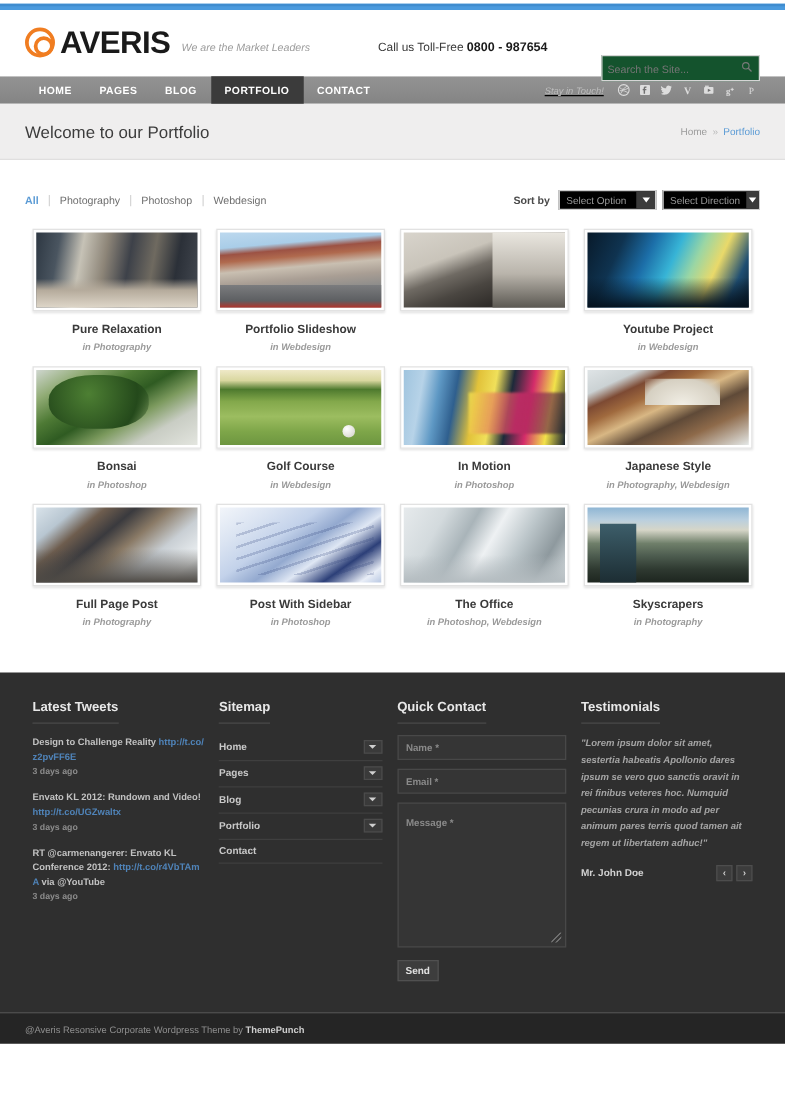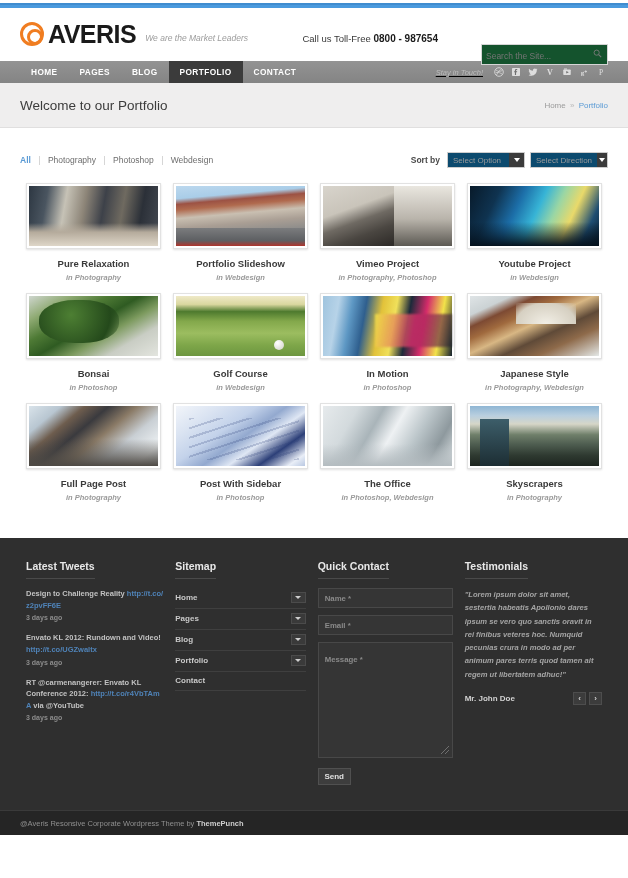--- a/index.html
+++ b/index.html
@@ -55,21 +55,21 @@
   
   .filters { margin-top:23px; }
   .filters .wrap { display:flex; align-items:center; height:18px; }
   .filterlist { display:flex; align-items:center; font-size:8.5px; }
   .filterlist a { color:#6d6d6d; text-decoration:none; padding:0 8px; }
   .filterlist a:first-child { padding-left:0; }
   .filterlist a.sel { color:#5b9bd5; font-weight:bold; }
   .filterlist .bar { width:1px; height:9px; background:#d6d6d6; }
   .sorts { margin-left:auto; display:flex; align-items:center; gap:5px; }
   .sortlabel { font-size:8.5px; color:#4a4a4a; font-weight:bold; margin-right:2px; }
-  .sel-wrap { position:relative; height:16px; border:1px solid #cdcdcd; background:#0c4a6e; display:flex; align-items:center; }
+  .sel-wrap { position:relative; height:16px; border:1px solid #cdcdcd; background:#000000; display:flex; align-items:center; }
   .sel-wrap .txt { font-size:8px; color:#9a9a9a; padding:0 5px; white-space:nowrap; }
   .sel-wrap .arrow { width:15px; height:14px; background:#3b3b3b; display:flex; align-items:center; justify-content:center; margin-left:auto; }
   .sel-wrap .arrow:after { content:""; border-left:3px solid transparent; border-right:3px solid transparent; border-top:4px solid #fff; display:block; }
   .sel-opt { width:78px; }
   .sel-dir { width:78px; }
 
   
   .grid { width:588px; margin:14px auto 0; display:flex; flex-wrap:wrap; }
   .cell { width:147px; padding:0 6px; margin-bottom:11px; }
   .thumb { width:135px; height:66px; background:#fff; padding:2px; border:1px solid #e2e2e2;
@@ -279,24 +279,20 @@
     <div class="cap">
       <div class="t">Portfolio Slideshow</div>
       <div class="s">in Webdesign</div>
     </div>
   </div>
 
   <div class="cell">
     <div class="thumb">
         <div class="img im3"></div>
       </div>
-    <div class="cap">
-      <div class="t">Vimeo Project</div>
-      <div class="s">in Photography, Photoshop</div>
-    </div>
   </div>
 
   <div class="cell">
     <div class="thumb">
         <div class="img im4"></div>
       </div>
     <div class="cap">
       <div class="t">Youtube Project</div>
       <div class="s">in Webdesign</div>
     </div>

